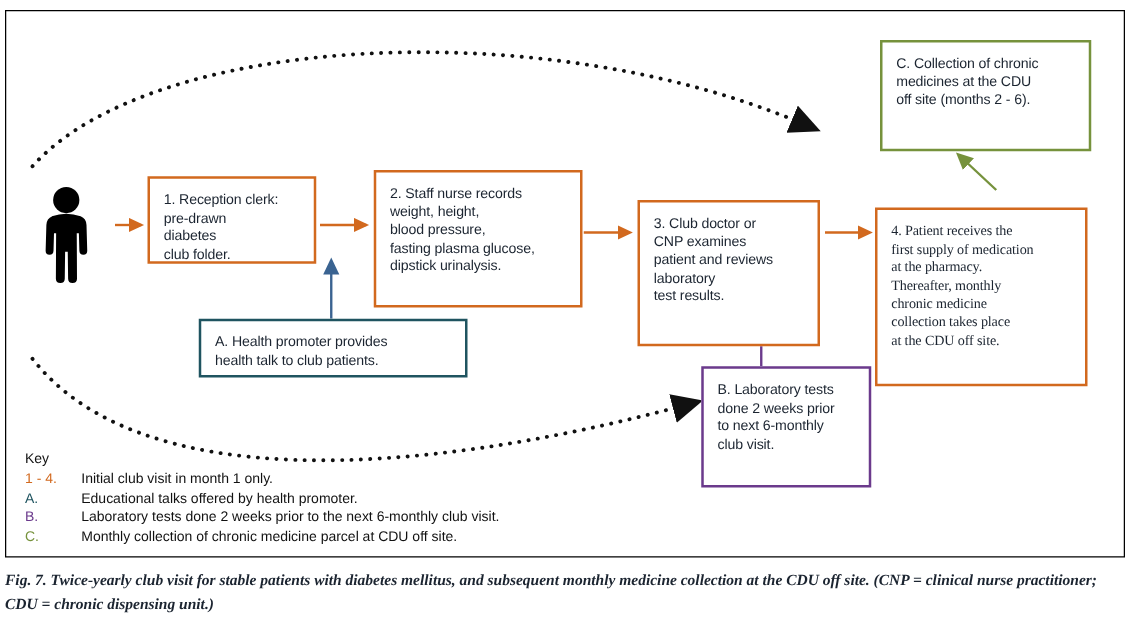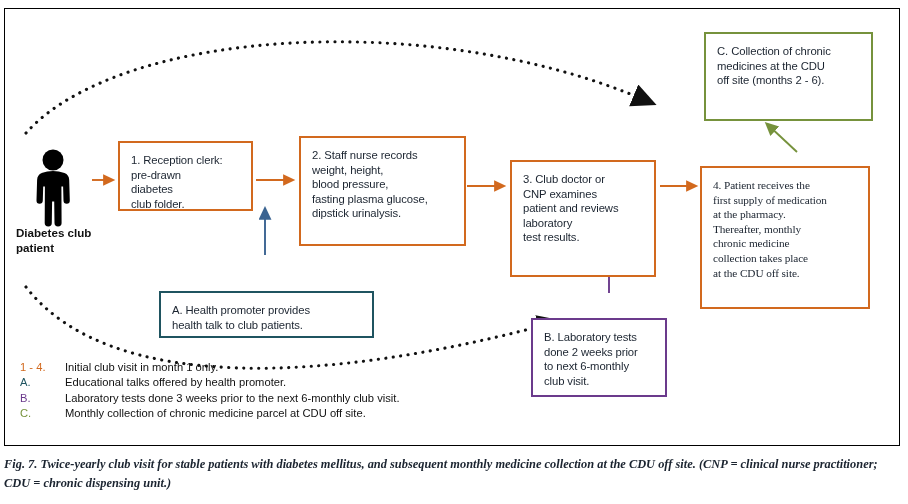--- a/index.html
+++ b/index.html
@@ -45,21 +45,21 @@
     background: #ffffff;
     color: #1b2430;
     font-size: 11.3px;
     line-height: 14.6px;
     padding: 10px 9px 8px 11px;
     white-space: pre-line;
     letter-spacing: -0.1px;
   }
   .box-orange { border: 2.3px solid #D2691E; }
   .box-green  { border: 2.3px solid #76923C; }
-  .box-teal   { border: 2.0px solid #1F5460; margin-top: 36px; }
+  .box-teal   { border: 2.0px solid #1F5460; }
   .box-purple { border: 2.0px solid #6B3A8C; }
   .patient-label {
     position: absolute;
     left: 16px;
     top: 226px;
     width: 120px;
     font-size: 11.6px;
     font-weight: bold;
     line-height: 14.5px;
     color: #111111;
@@ -172,45 +172,44 @@
 first supply of medication
 at the pharmacy.
 Thereafter, monthly
 chronic medicine
 collection takes place
 at the CDU off site.</div>
 
   <div class="box box-teal" style="left:159px; top:255px; width:215px; height:47px;">A. Health promoter provides
 health talk to club patients.</div>
 
-  <div class="box box-purple" style="left:531px; top:293px; width:136px; height:79px;margin-top:25px;">B. Laboratory tests
+  <div class="box box-purple" style="left:561px; top:293px; width:136px; height:97px;">B. Laboratory tests
 done 2 weeks prior
 to next 6-monthly
 club visit.</div>
 
   <div class="box box-green" style="left:664px; top:32px; width:169px; height:89px;margin-left:40px;">C. Collection of chronic
 medicines at the CDU
 off site (months 2 - 6).</div>
 
-  <div class="patient-label">Diabetes club
-patient</div>
 
   <div class="key-block">
+    <div class="key-title">Key</div>
 
     <div class="key-row">
       <span class="key-tag tag-1-4">1 - 4.</span>
       <span class="key-text">Initial club visit in month 1 only.</span>
     </div>
     <div class="key-row">
       <span class="key-tag tag-a">A.</span>
       <span class="key-text">Educational talks offered by health promoter.</span>
     </div>
     <div class="key-row">
       <span class="key-tag tag-b">B.</span>
-      <span class="key-text">Laboratory tests done 3 weeks prior to the next 6-monthly club visit.</span>
+      <span class="key-text">Laboratory tests done 2 weeks prior to the next 6-monthly club visit.</span>
     </div>
     <div class="key-row">
       <span class="key-tag tag-c">C.</span>
       <span class="key-text">Monthly collection of chronic medicine parcel at CDU off site.</span>
     </div>
   </div>
 
   <div class="caption">Fig. 7. Twice-yearly club visit for stable patients with diabetes mellitus, and subsequent monthly medicine collection at the CDU off site. (CNP = clinical nurse practitioner; CDU = chronic dispensing unit.)</div>
 
 </div>

